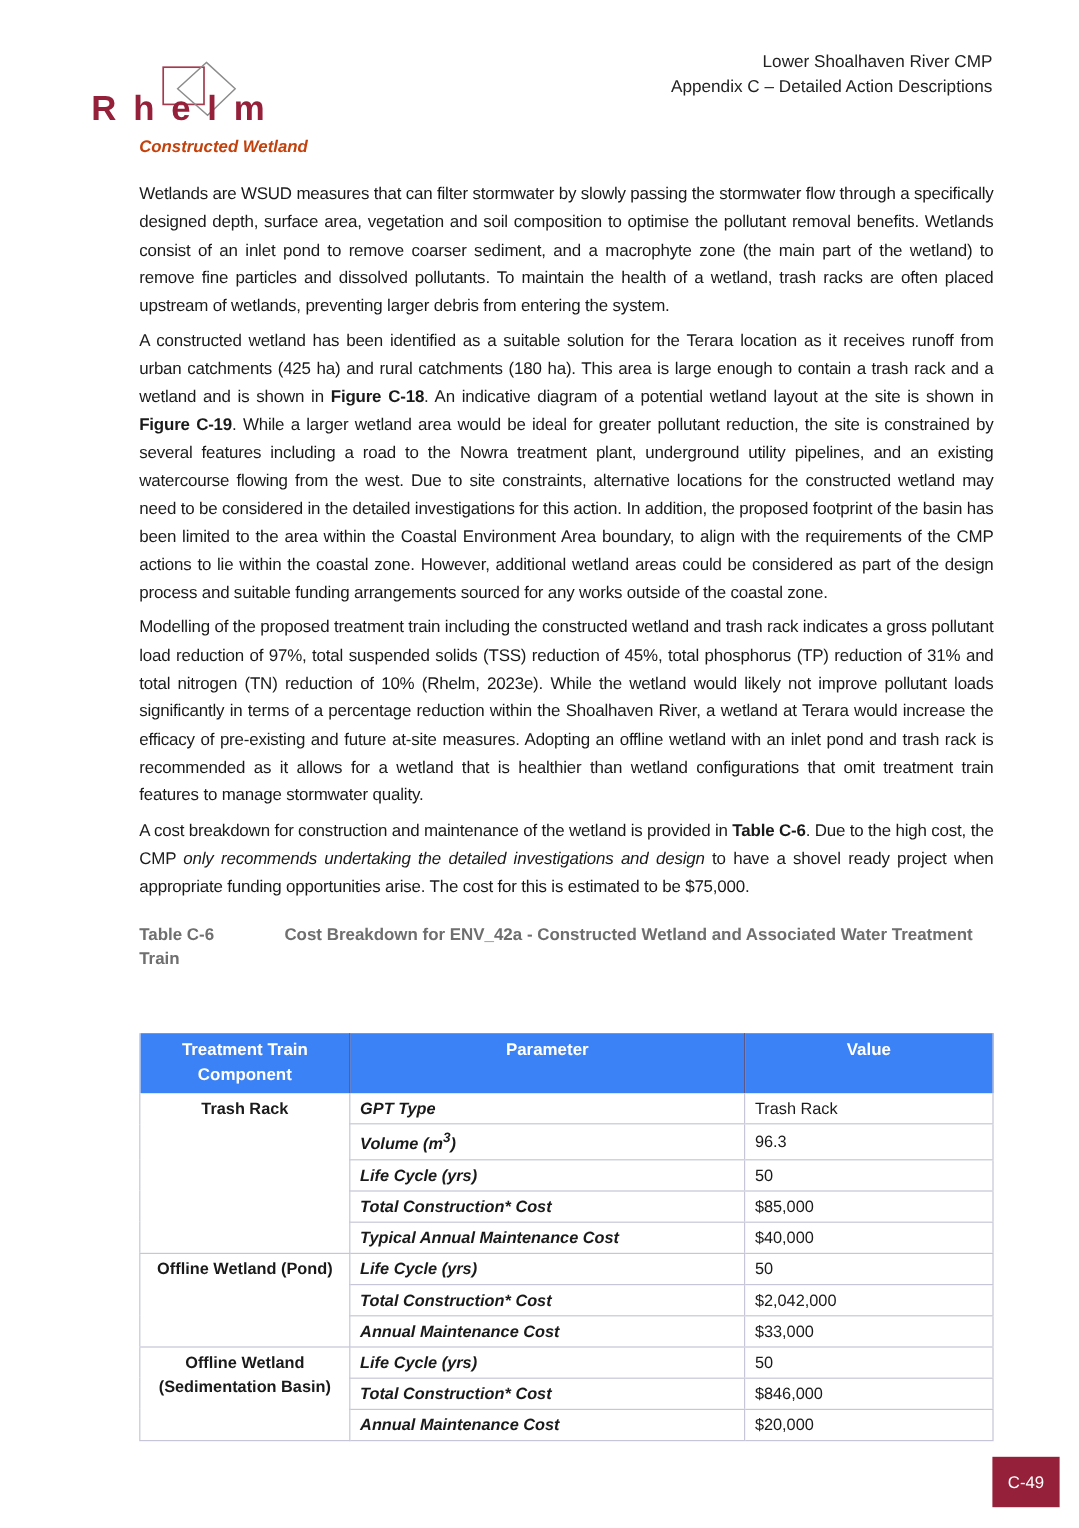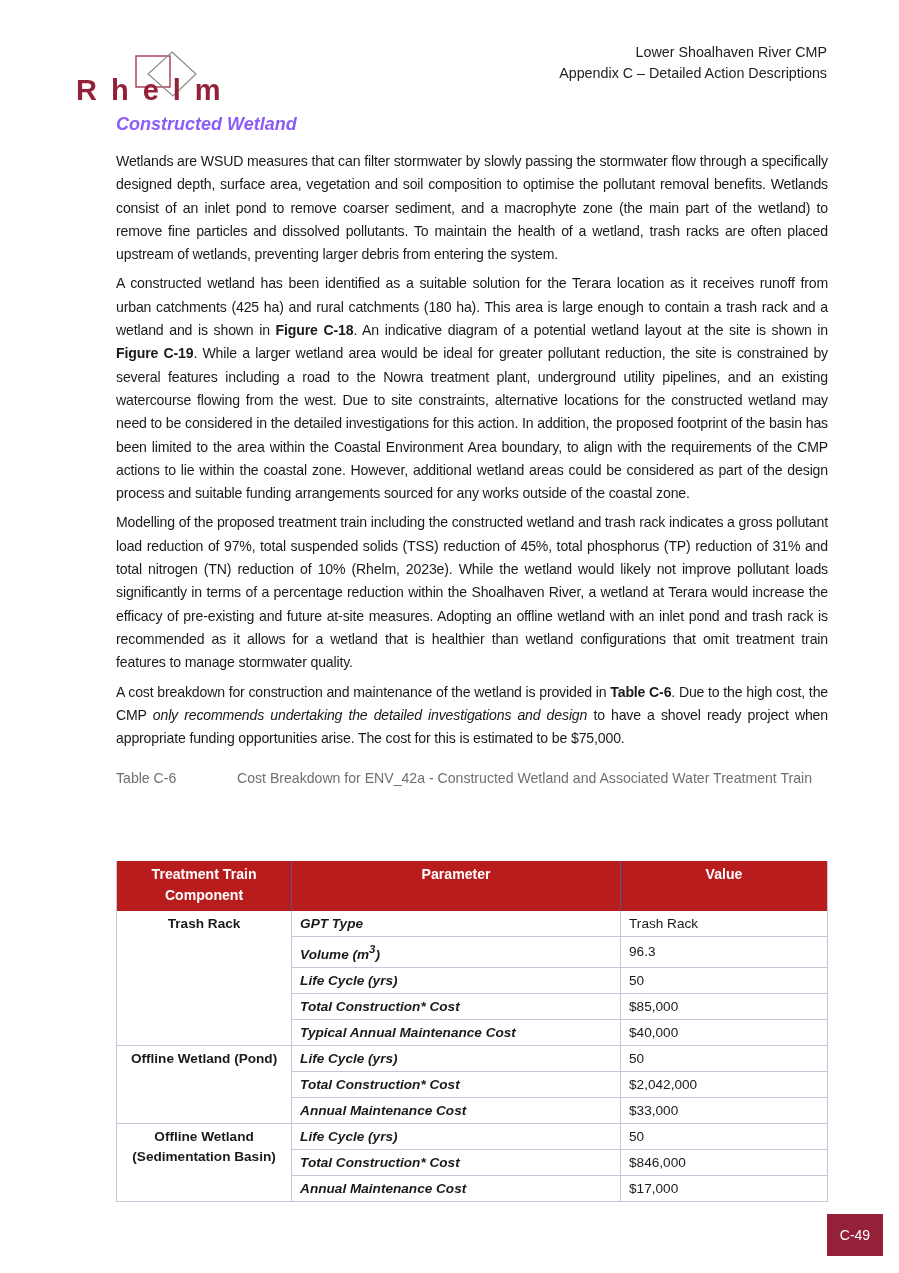--- a/index.html
+++ b/index.html
@@ -8,40 +8,40 @@
       font-family: "Liberation Sans", sans-serif; color: #1a1a1a;
     }
     .logo { position: absolute; left: 76px; top: 50px; width: 150px; height: 58px; }
     .logo svg { display: block; }
     .header-right {
       position: absolute; right: 72px; top: 42px; text-align: right;
       font-size: 14.3px; line-height: 21px; color: #222;
     }
     .section-title {
       position: absolute; left: 116px; top: 114px;
-      font-size: 18px; font-weight: bold; font-style: italic; color: #8b5cf6;
+      font-size: 14px; font-weight: bold; font-style: italic; color: #c2410c;
     }
     .content { position: absolute; left: 116px; top: 150px; width: 712px; }
     .para {
       font-size: 14.1px; line-height: 23.3px; text-align: justify; margin: 0 0 6px 0;
       letter-spacing: -0.15px;
     }
     .para b { font-weight: bold; }
     .para i { font-style: italic; margin-top: 22px; }
     .caption {
-      font-size: 14.1px; font-weight: normal; color: #6f6f6f; line-height: 20px;
+      font-size: 14.1px; font-weight: bold; color: #6f6f6f; line-height: 20px;
       margin-top: 18px; position: relative;
     }
     .caption .num { display: inline-block; width: 121px; }
     table.cost {
       position: absolute; left: 116px; top: 861px; width: 712px;
       border-collapse: collapse; font-size: 13.6px;
     }
     table.cost th {
-      background: #b91c1c; color: #ffffff; font-weight: bold; font-size: 14.1px;
+      background: #3b82f6; color: #ffffff; font-weight: bold; font-size: 14.1px;
       vertical-align: top; padding: 3px 6px 5px 6px; line-height: 21px;
       border-right: 1px solid #5a5888; height: 40px;
     }
     table.cost th:last-child { border-right: none; }
     table.cost td {
       padding: 3px 8px 3px 8px; height: 19px; line-height: 19px;
       border-bottom: 1px solid #c6c6d8;
     }
     table.cost td.comp {
       text-align: center; font-weight: bold; vertical-align: top; color: #1a1a1a;
@@ -144,18 +144,18 @@
       <td class="comp" rowspan="3">Offline Wetland (Sedimentation Basin)</td>
       <td class="param">Life Cycle (yrs)</td>
       <td class="val">50</td>
     </tr>
     <tr>
       <td class="param">Total Construction* Cost</td>
       <td class="val">$846,000</td>
     </tr>
     <tr>
       <td class="param">Annual Maintenance Cost</td>
-      <td class="val">$17,000</td>
+      <td class="val">$20,000</td>
     </tr>
   </tbody>
 </table>
 
 <div class="page-badge">C-49</div>
 
 </body></html>

